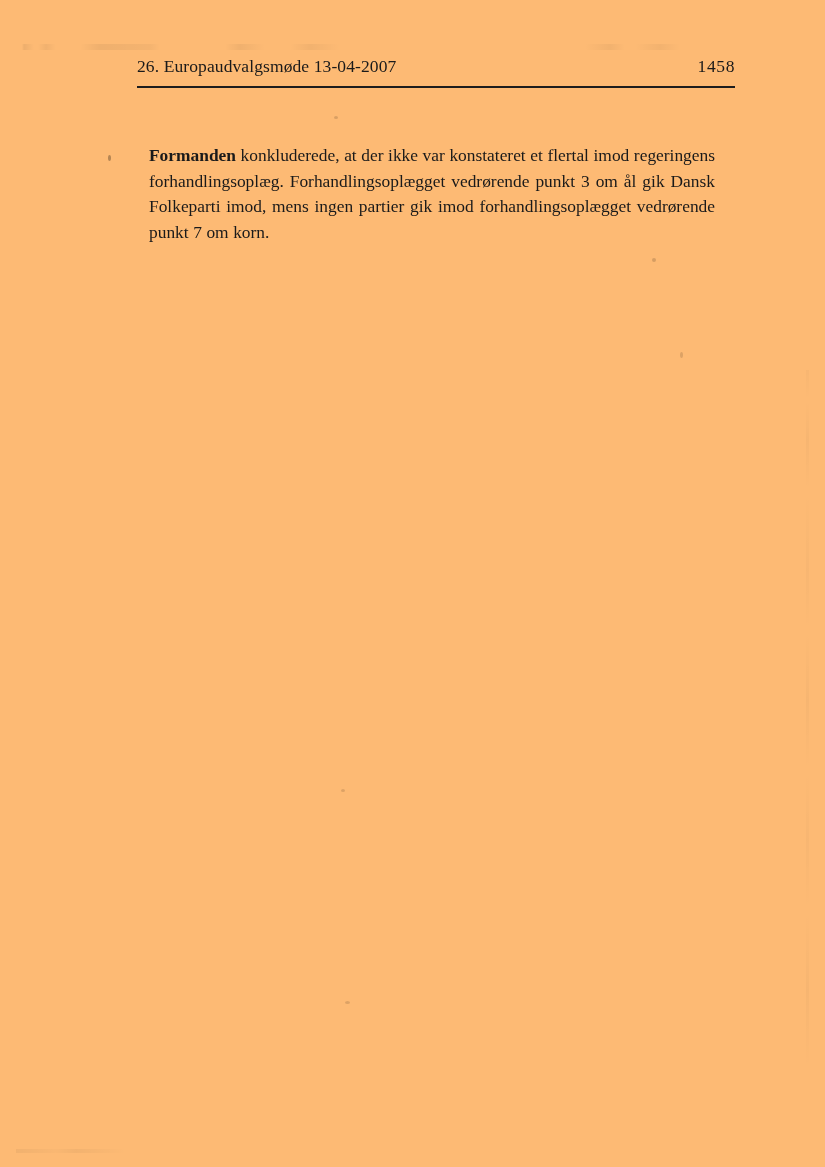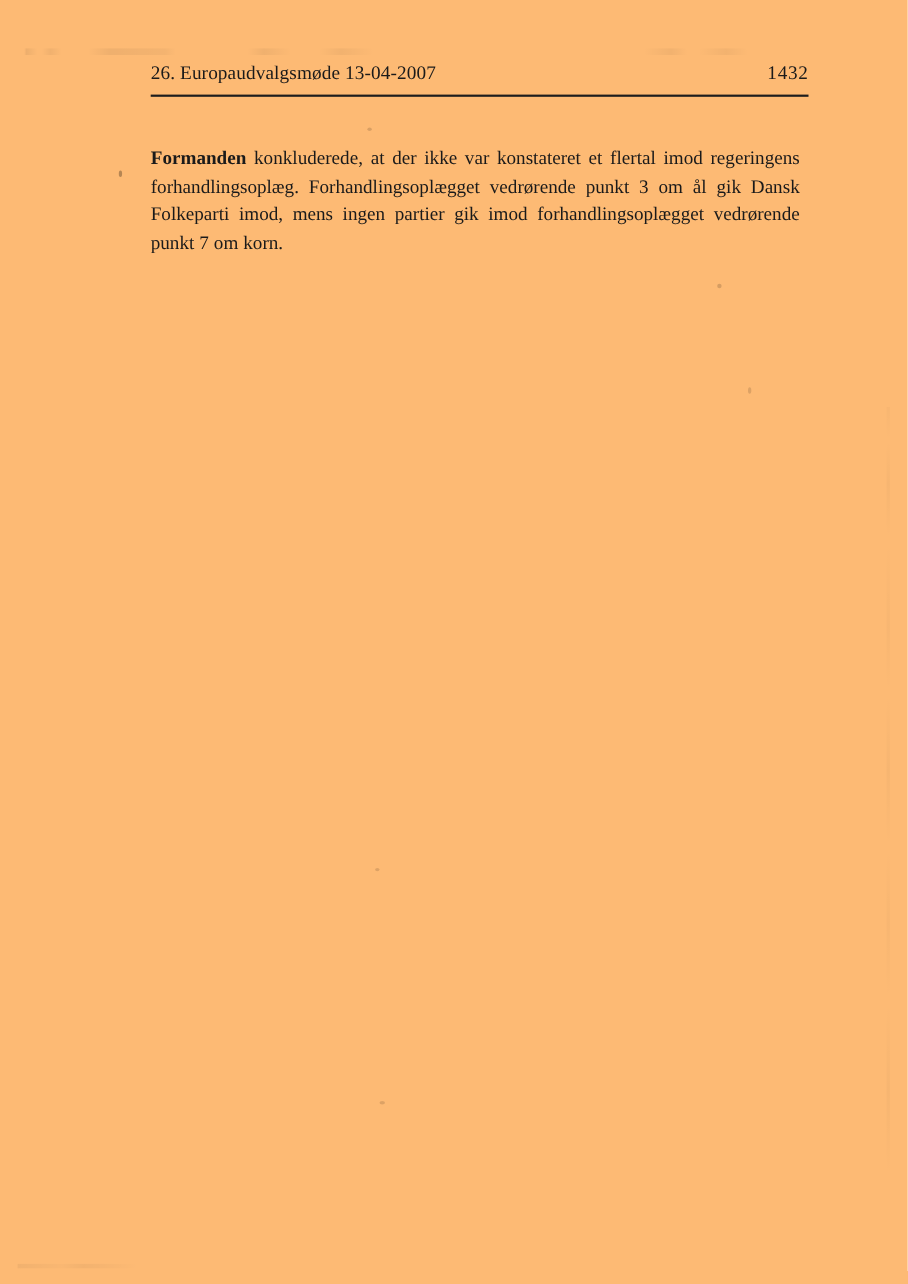--- a/index.html
+++ b/index.html
@@ -113,41 +113,41 @@
     left: 137px;
     top: 131px;
     width: 590px;
     font-size: 17.4px;
     line-height: 25.6px;
     text-align: justify;
     text-justify: inter-word;
     word-spacing: 0.2px;
   }
   .body-block b { font-weight: bold; }
-  .para { margin: 0; }
+  .para { margin: 12px; }
 </style>
 </head>
 <body>
 
 <div class="page">
 
   <div class="scan-edge-top"></div>
   <div class="scan-edge-right"></div>
   <div class="scan-edge-bottom"></div>
 
   <div class="speck s1"></div>
   <div class="speck s2"></div>
   <div class="speck s3"></div>
   <div class="speck s4"></div>
   <div class="speck s5"></div>
   <div class="speck s6"></div>
 
   <div class="header">
     <span class="header-title">26. Europaudvalgsmøde 13-04-2007</span>
-    <span class="header-page">1432</span>
+    <span class="header-page">1458</span>
   </div>
 
   <div class="rule"></div>
 
   <div class="body-block">
     <p class="para"><b>Formanden</b><span> konkluderede, at der ikke var konstateret et flertal imod regeringens forhandlingsoplæg. Forhandlingsoplægget vedrørende punkt 3 om ål gik Dansk Folkeparti imod, mens ingen partier gik imod forhandlingsoplægget vedrørende punkt 7 om korn.</span></p>
   </div>
 
 </div>
 

